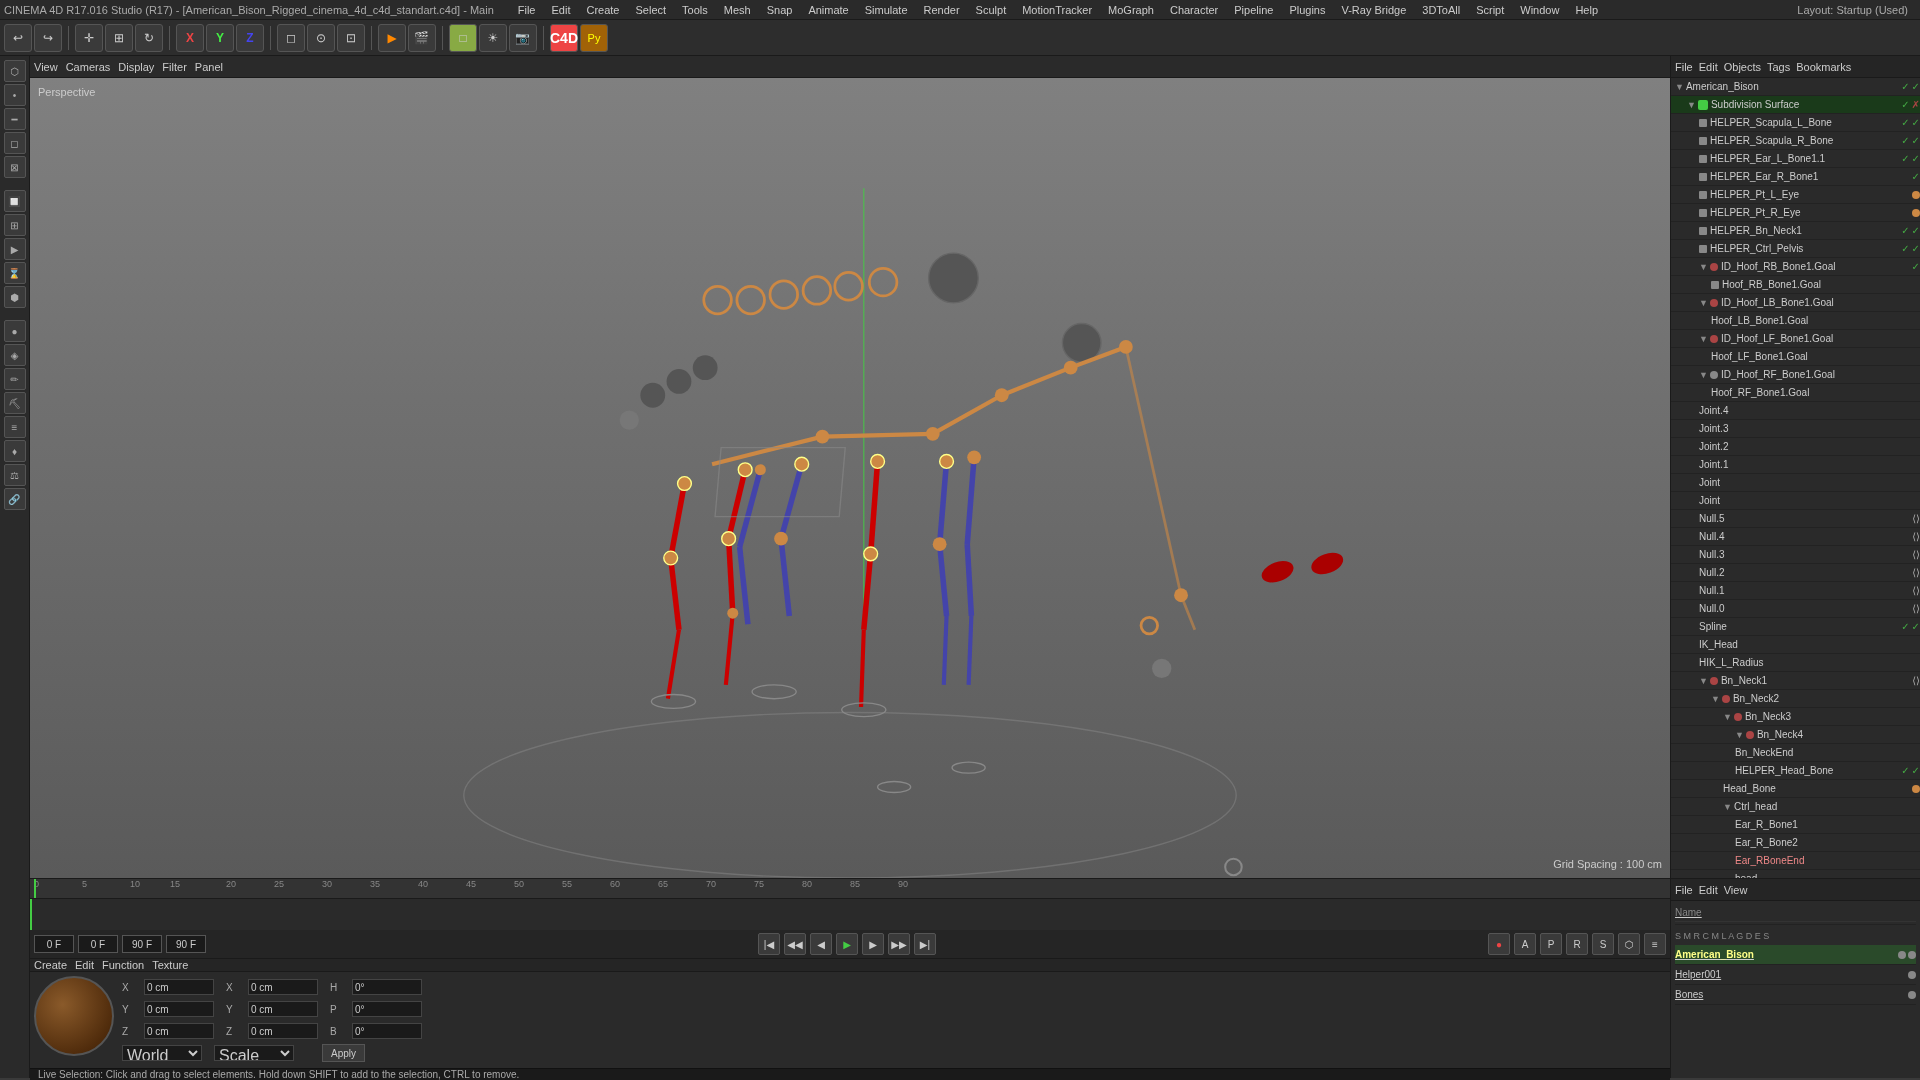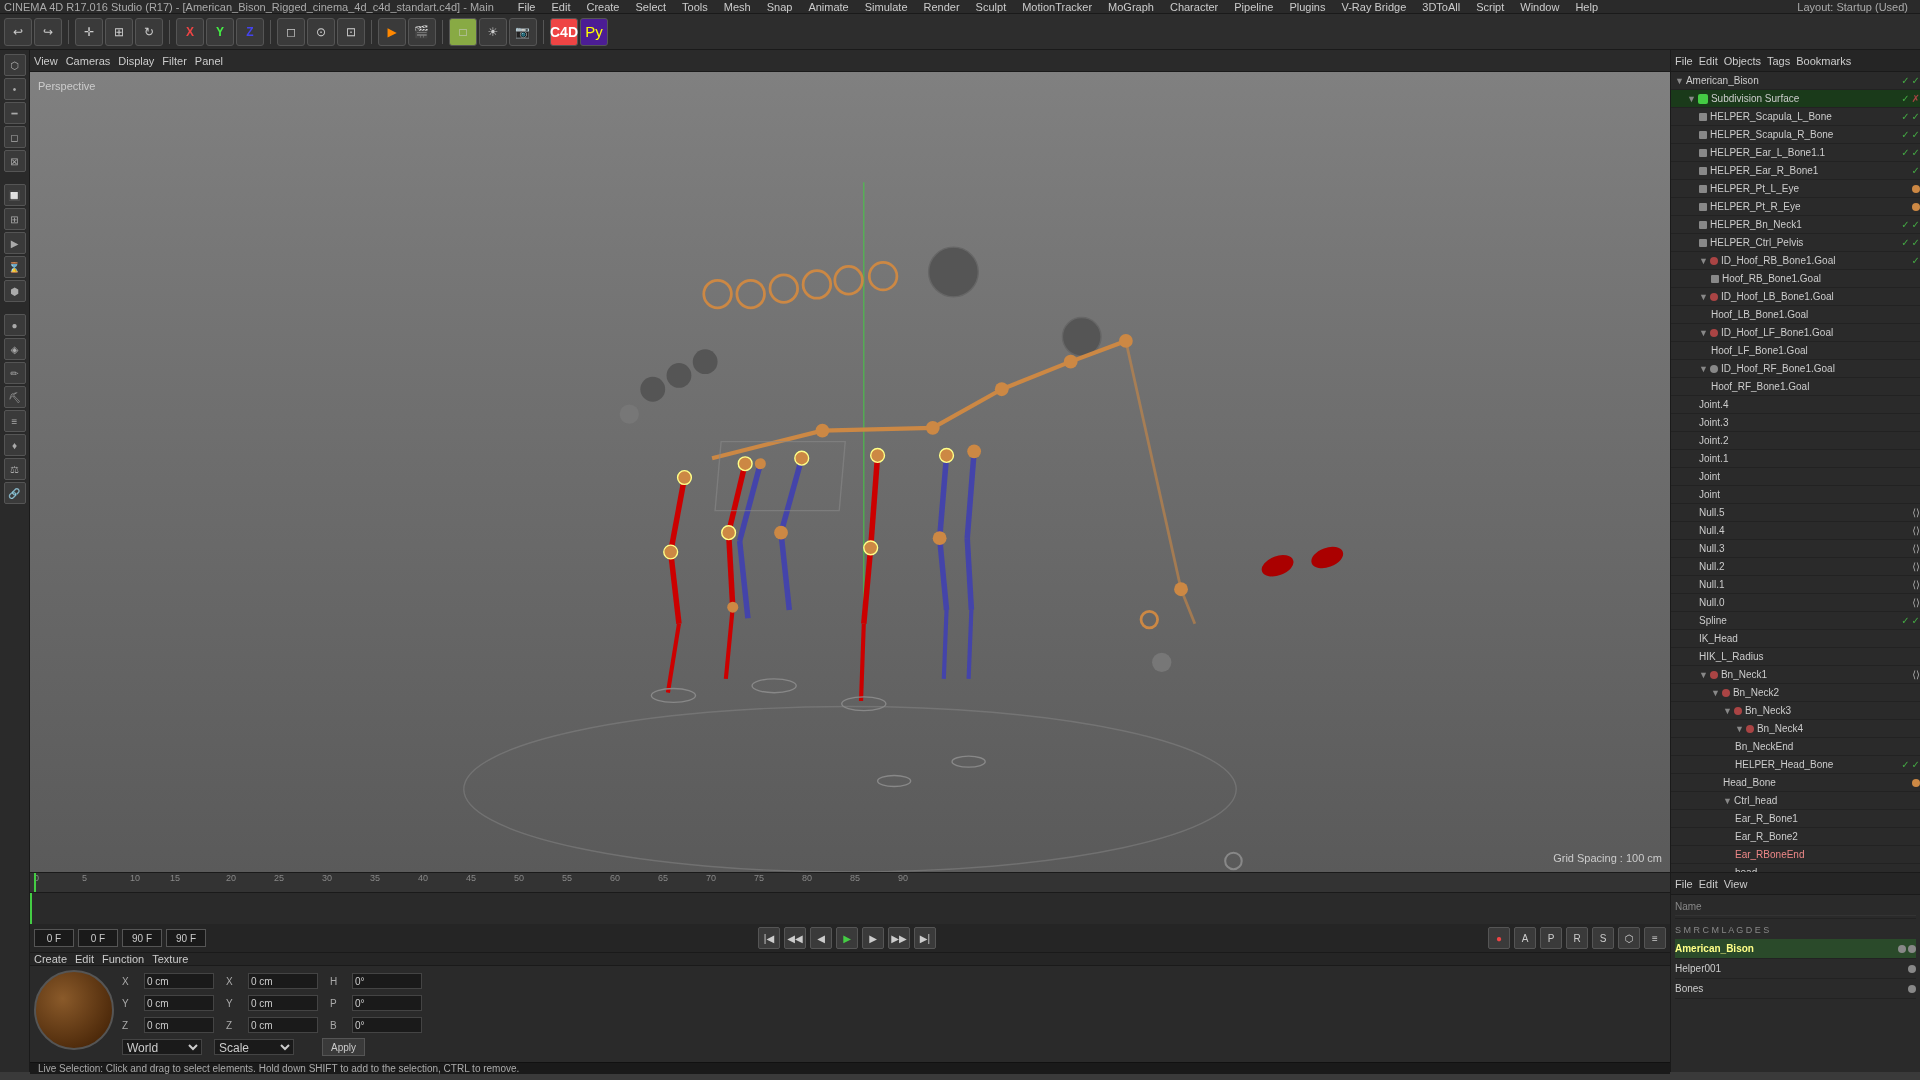--- a/index.html
+++ b/index.html
@@ -1,20 +1,20 @@
 <!DOCTYPE html>
 <html><head>
   <meta charset="utf-8">
   <style>
     * { margin: 0; padding: 0; box-sizing: border-box; }
     body { width: 1920px; height: 1080px; background: #3a3a3a; font-family: Arial, sans-serif; font-size: 11px; color: #ccc; overflow: hidden; }
 
     
     #top-menubar {
-      width: 100%; height: 14px; background: #2a2a2a; display: flex; align-items: center;
+      width: 100%; height: 20px; background: #2a2a2a; display: flex; align-items: center;
       border-bottom: 1px solid #1a1a1a; padding: 0 4px; justify-content: center;
     }
     #top-menubar .app-title {
       color: #aaa; font-size: 11px; margin-right: 16px;
     }
     #top-menubar .menu-item {
       color: #ccc; font-size: 11px; padding: 2px 8px; cursor: pointer;
     }
     #layout-info { margin-left: auto; color: #aaa; font-size: 11px; padding-right: 8px; }
 
@@ -162,37 +162,37 @@
     #properties-panel {
       height: 200px; background: #2a2a2a; border-top: 1px solid #1a1a1a;
       display: flex; flex-direction: column;
     }
     #pp-toolbar {
       height: 22px; background: #252525; display: flex; align-items: center; padding: 0 4px; gap: 6px;
       border-bottom: 1px solid #1a1a1a;
     }
     #pp-toolbar span { color: #ccc; font-size: 11px; cursor: pointer; }
     #pp-content { flex: 1; padding: 4px; overflow-y: auto; }
-    .pp-row { display: flex; align-items: center; height: 20px; border-bottom: 1px solid #222; }
+    .pp-row { display: flex; align-items: center; height: 20px; border-bottom: 1px solid #222; text-decoration: underline; }
     .pp-value { flex: 1; color: #ccc; font-size: 10px; }
     .pp-item-name { color: #ff8; font-size: 10px; font-weight: bold; }
     .attr-row { display: flex; align-items: center; height: 22px; gap: 4px; }
     .attr-label { width: 20px; color: #aaa; font-size: 10px; }
     .attr-input {
       width: 70px; height: 16px; background: #1a1a1a; border: 1px solid #444;
       color: #ccc; font-size: 10px; padding: 0 2px;
     }
     .attr-field { display: flex; align-items: center; gap: 2px; }
     .attr-btn {
       padding: 2px 8px; background: #3a3a3a; border: 1px solid #555;
       color: #ccc; font-size: 10px; cursor: pointer; height: 18px;
     }
     .attr-dropdown {
       width: 80px; height: 16px; background: #1a1a1a; border: 1px solid #444;
-      color: #ccc; font-size: 12px;
+      color: #ccc; font-size: 16px;
     }
 
     
     ::-webkit-scrollbar { width: 8px; }
     ::-webkit-scrollbar-track { background: #1a1a1a; }
     ::-webkit-scrollbar-thumb { background: #555; border-radius: 2px; }
 
     .ruler-tick { position: absolute; top: 0; font-size: 9px; color: #888; }
 
     
@@ -249,21 +249,21 @@
   <div class="toolbar-btn">⊡</div>
   <div class="toolbar-separator"></div>
   <div class="toolbar-btn" style="color:#f80;">▶</div>
   <div class="toolbar-btn">🎬</div>
   <div class="toolbar-separator"></div>
   <div class="toolbar-btn" style="background:#8a4;">□</div>
   <div class="toolbar-btn">☀</div>
   <div class="toolbar-btn">📷</div>
   <div class="toolbar-separator"></div>
   <div class="toolbar-btn" style="background:#e44;color:#fff;font-weight:bold;font-size:14px;">C4D</div>
-  <div class="toolbar-btn" style="background:#4c1d95;color:#ff0;font-size:15px;">Py</div>
+  <div class="toolbar-btn" style="background:#a16207;color:#ff0;font-size:11px;">Py</div>
 </div>
 
 <div id="layout">
 
   <div id="left-sidebar">
     <div class="sidebar-icon">⬡</div>
     <div class="sidebar-icon">•</div>
     <div class="sidebar-icon">━</div>
     <div class="sidebar-icon">◻</div>
     <div class="sidebar-icon">⊠</div>

